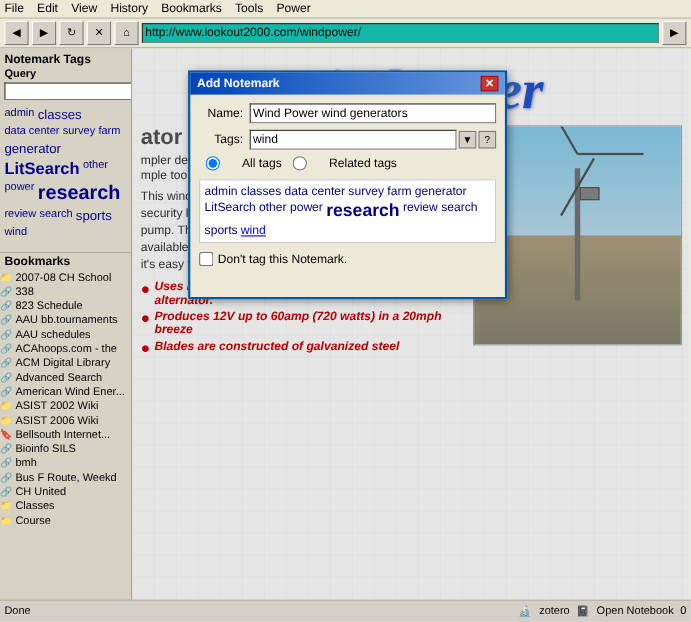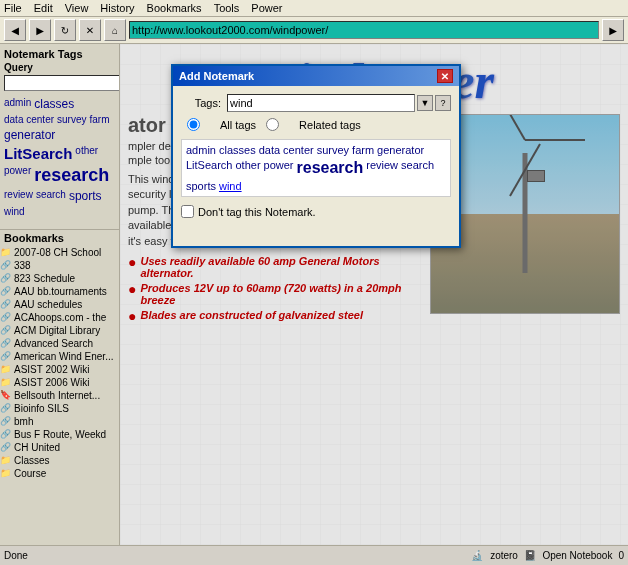--- a/index.html
+++ b/index.html
@@ -540,20 +540,24 @@
       <div id="modal-overlay">
         <div id="add-notemark-dialog">
 
           <div id="dialog-titlebar">
             <span>Add Notemark</span>
             <div id="dialog-close-btn">✕</div>
           </div>
 
           <div id="dialog-body">
 
+            <div class="dialog-field">
+              <label class="dialog-label">Name:</label>
+              <input class="dialog-input" type="text" value="Wind Power wind generators" style="">
+            </div>
 
             <div class="dialog-field">
               <label class="dialog-label">Tags:</label>
               <div class="tags-input-wrap">
                 <input class="dialog-input" type="text" style="flex: 1 1 0%;" value="wind">
                 <div class="tags-btn">▼</div>
                 <div class="tags-btn">?</div>
               </div>
             </div>
 

